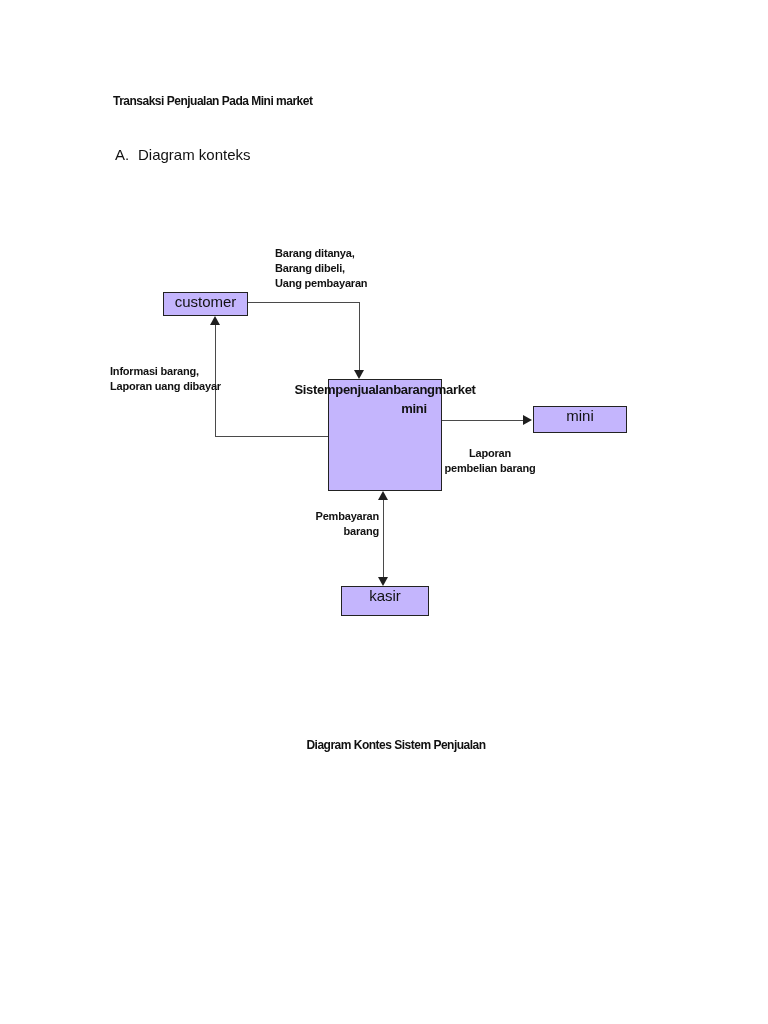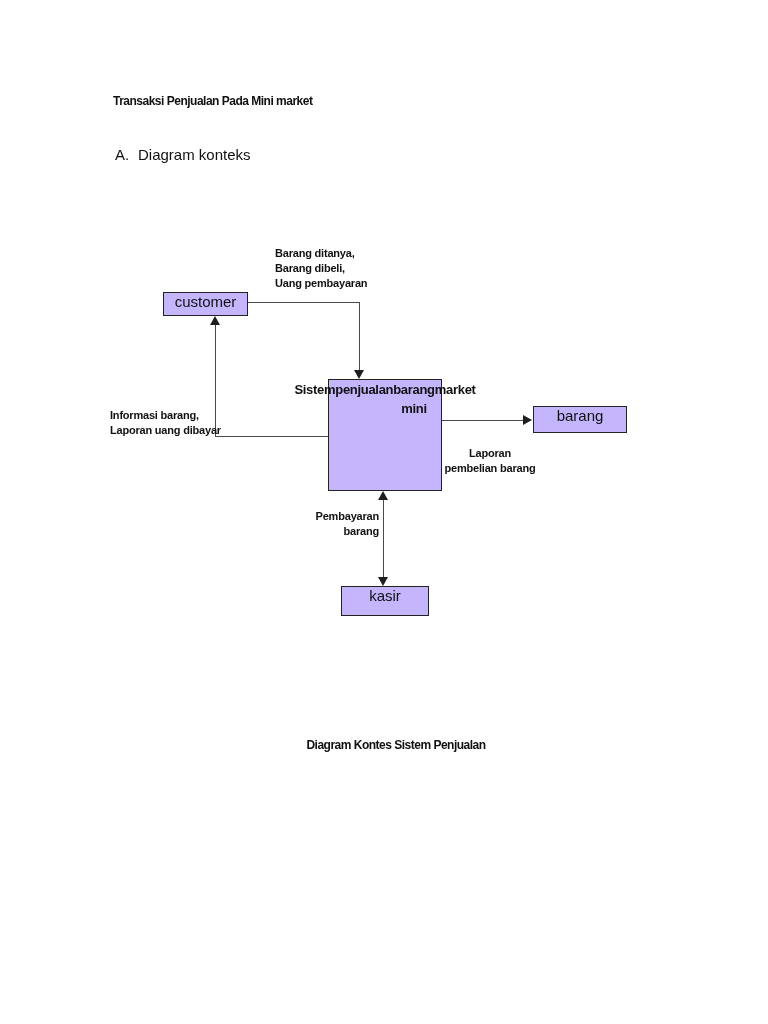--- a/index.html
+++ b/index.html
@@ -80,21 +80,21 @@
   
   .flow-label {
     position: absolute;
     font-size: 11px;
     font-weight: bold;
     letter-spacing: -0.2px;
     line-height: 15px;
     color: #111111;
   }
   .fl-cust-sys { left: 275px; top: 246px; text-align: left; }
-  .fl-sys-cust { left: 110px; top: 364px; text-align: left; margin-top: 44px; }
+  .fl-sys-cust { left: 110px; top: 364px; text-align: left; }
   .fl-sys-own  { left: 444px; top: 446px; width: 92px; text-align: center; }
   .fl-kas-sys  { left: 313px; top: 509px; width: 66px; text-align: right; }
 </style>
 </head>
 <body>
 
 <div class="page">
 
   <div class="doc-title">Transaksi Penjualan Pada Mini market</div>
 
@@ -107,21 +107,21 @@
   </div>
 
   <div class="node node-system">
     <span>Sistem</span>
     <span>penjualan</span>
     <span>barang mini</span>
     <span>market</span>
   </div>
 
   <div class="node node-owner">
-    <span>barang</span>
+    <span>mini</span>
   </div>
 
   <div class="node node-kasir">
     <span>kasir</span>
   </div>
 
   <div class="line h-line l-cust-sys-h"></div>
   <div class="line v-line l-cust-sys-v"></div>
   <div class="line v-line l-sys-cust-v"></div>
   <div class="line h-line l-sys-cust-h"></div>

